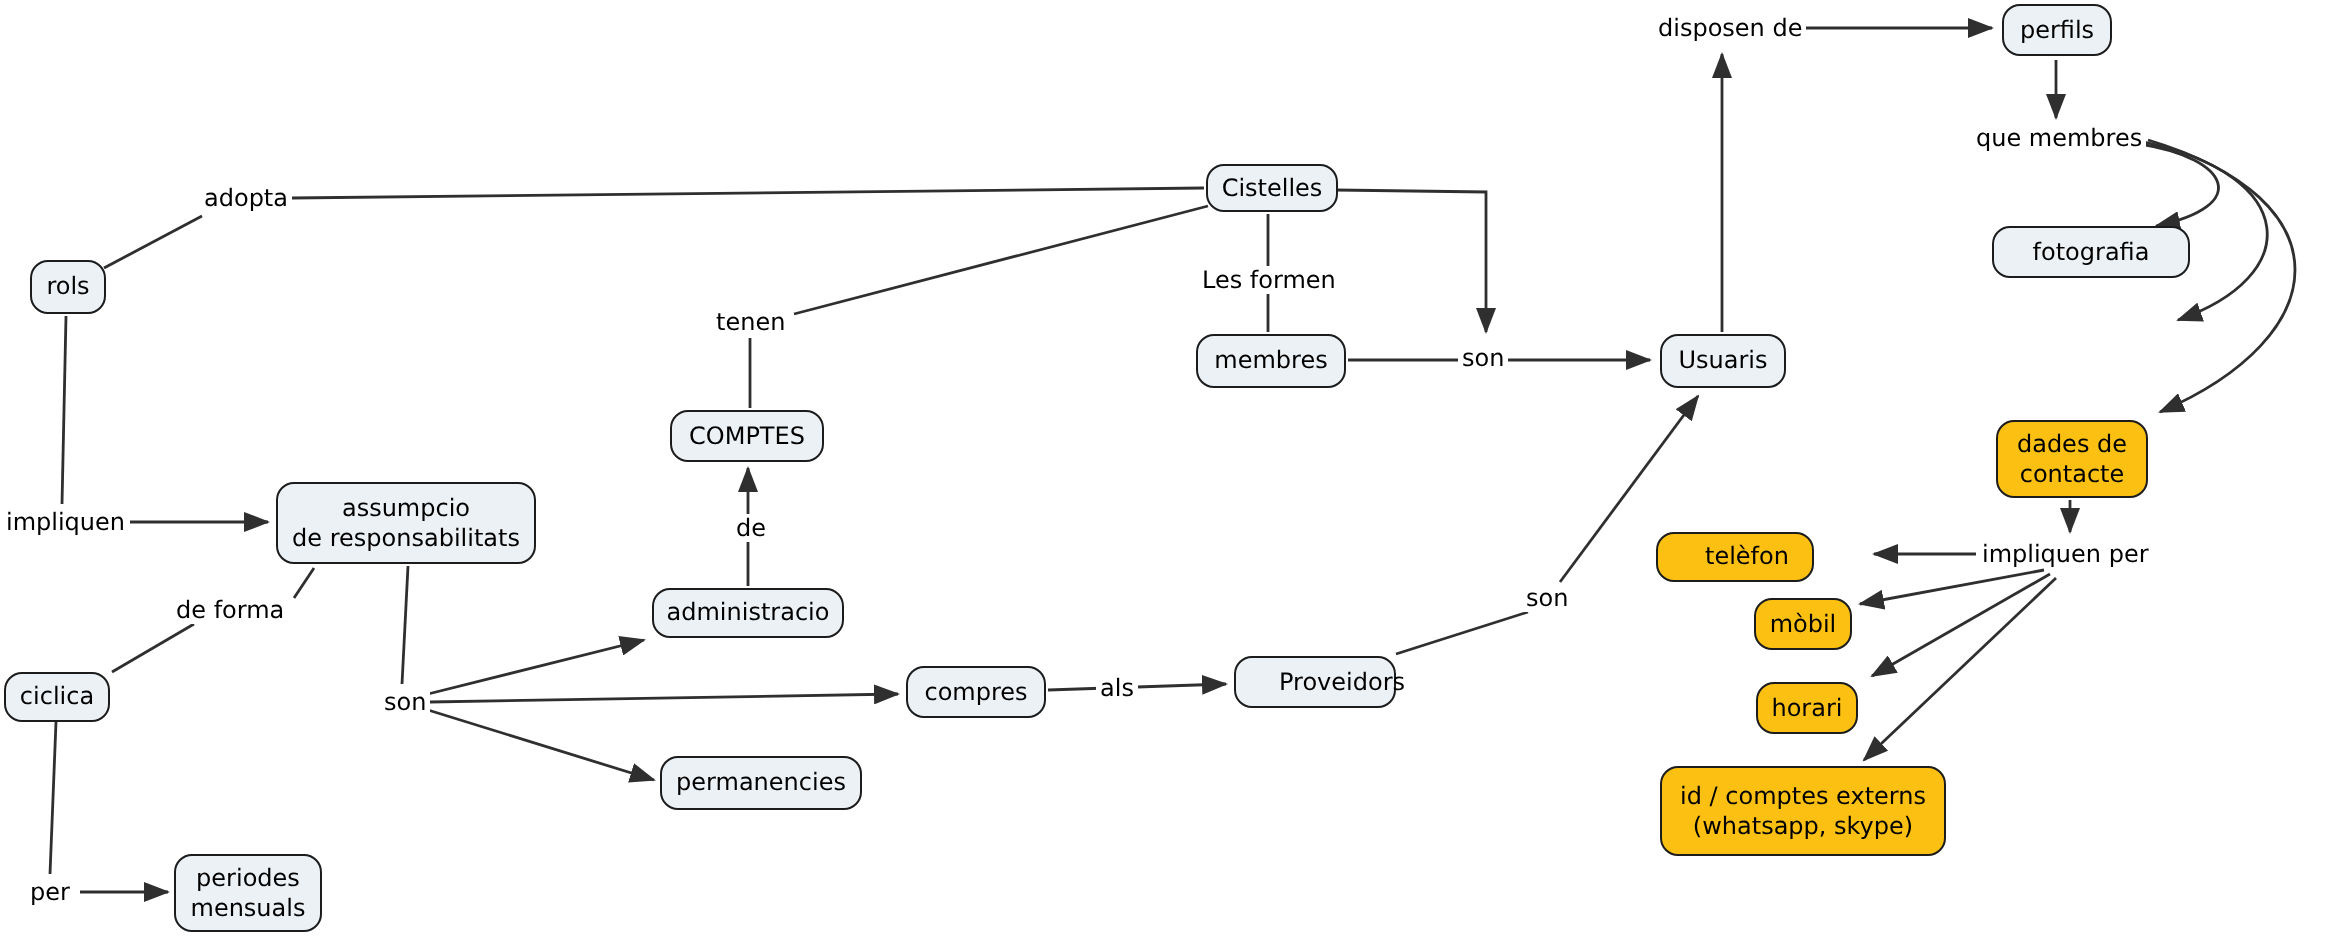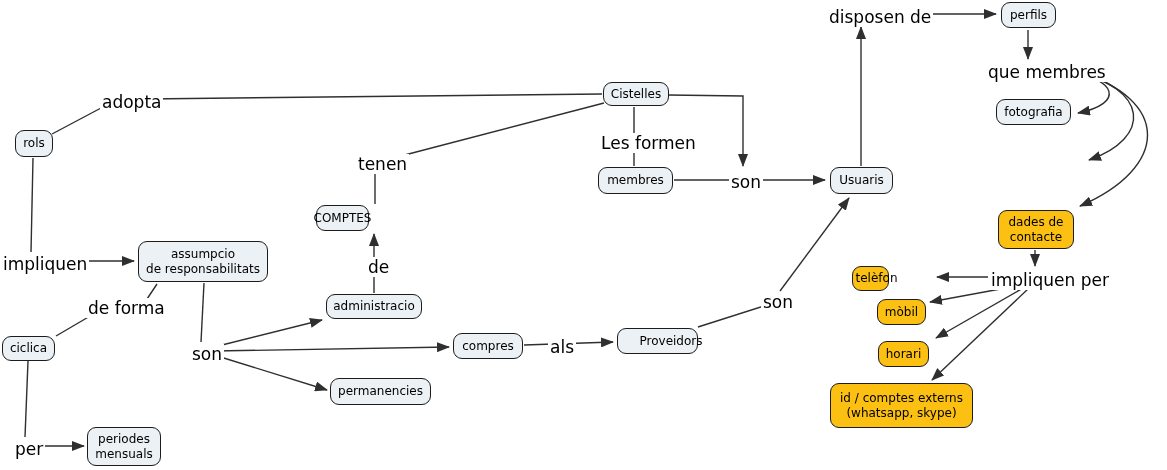--- a/index.html
+++ b/index.html
@@ -16,21 +16,21 @@
   #edges{position:absolute;left:0;top:0;z-index:0;}
   .edge{stroke:var(--line);stroke-width:1.4;fill:none;}
   .node{
     position:absolute;z-index:2;display:flex;align-items:center;justify-content:center;
     background:var(--node-fill);border:1.6px solid var(--node-border);border-radius:9px;
     font-size:12px;line-height:1.25;text-align:center;white-space:pre;
   }
   .node.highlight{background:var(--highlight-fill);}
   .elabel{
     position:absolute;z-index:1;background:var(--bg);padding:0 2px;
-    font-size:17px;white-space:nowrap;
+    font-size:12px;white-space:nowrap;
   }
 </style>
 </head>
 <body>
 
 <div id="canvas">
 
   <svg id="edges" width="1167" height="470">
     <defs>
       <marker id="arrow" markerUnits="userSpaceOnUse" markerWidth="14" markerHeight="10" refX="12" refY="5" orient="auto">
@@ -69,31 +69,31 @@
     <line class="edge" x1="214" y1="355" x2="327" y2="390" marker-end="url(#arrow)"></line>
     <line class="edge" x1="524" y1="345" x2="613" y2="342" marker-end="url(#arrow)"></line>
     <line class="edge" x1="780" y1="291" x2="849" y2="198" marker-end="url(#arrow)"></line>
     <line class="edge" x1="40" y1="446" x2="84" y2="446" marker-end="url(#arrow)"></line>
     <line class="edge" x1="374" y1="293" x2="374" y2="234" marker-end="url(#arrow)"></line>
   </svg>
 
   <div class="node" style="left:15px;top:130px;width:38px;height:27px;">rols</div>
   <div class="node" style="left:603px;top:82px;width:66px;height:24px;">Cistelles</div>
   <div class="node" style="left:1001px;top:2px;width:55px;height:26px;">perfils</div>
-  <div class="node" style="left:996px;top:99px;width:75px;height:26px;">fotografia</div>
+  <div class="node" style="left:996px;top:113px;width:99px;height:26px;">fotografia</div>
   <div class="node highlight" style="left:998px;top:210px;width:76px;height:39px;">dades de
 contacte</div>
-  <div class="node highlight" style="left:852px;top:266px;width:37px;height:25px;padding-left:12px;">telèfon</div>
+  <div class="node highlight" style="left:828px;top:266px;width:79px;height:25px;padding-left:12px;">telèfon</div>
   <div class="node highlight" style="left:877px;top:299px;width:49px;height:26px;">mòbil</div>
   <div class="node highlight" style="left:878px;top:341px;width:51px;height:26px;">horari</div>
   <div class="node highlight" style="left:830px;top:383px;width:143px;height:45px;">id / comptes externs
 (whatsapp, skype)</div>
   <div class="node" style="left:830px;top:167px;width:63px;height:27px;">Usuaris</div>
   <div class="node" style="left:598px;top:167px;width:75px;height:27px;">membres</div>
-  <div class="node" style="left:316px;top:205px;width:53px;height:26px;">COMPTES</div>
+  <div class="node" style="left:335px;top:205px;width:77px;height:26px;">COMPTES</div>
   <div class="node" style="left:138px;top:241px;width:130px;height:41px;">assumpcio
 de responsabilitats</div>
   <div class="node" style="left:326px;top:294px;width:96px;height:25px;">administracio</div>
   <div class="node" style="left:2px;top:336px;width:53px;height:25px;">ciclica</div>
   <div class="node" style="left:453px;top:333px;width:70px;height:26px;">compres</div>
   <div class="node" style="left:617px;top:328px;width:81px;height:26px;padding-left:27px;">Proveidors</div>
   <div class="node" style="left:87px;top:427px;width:74px;height:39px;">periodes
 mensuals</div>
   <div class="node" style="left:330px;top:378px;width:101px;height:27px;">permanencies</div>
 

